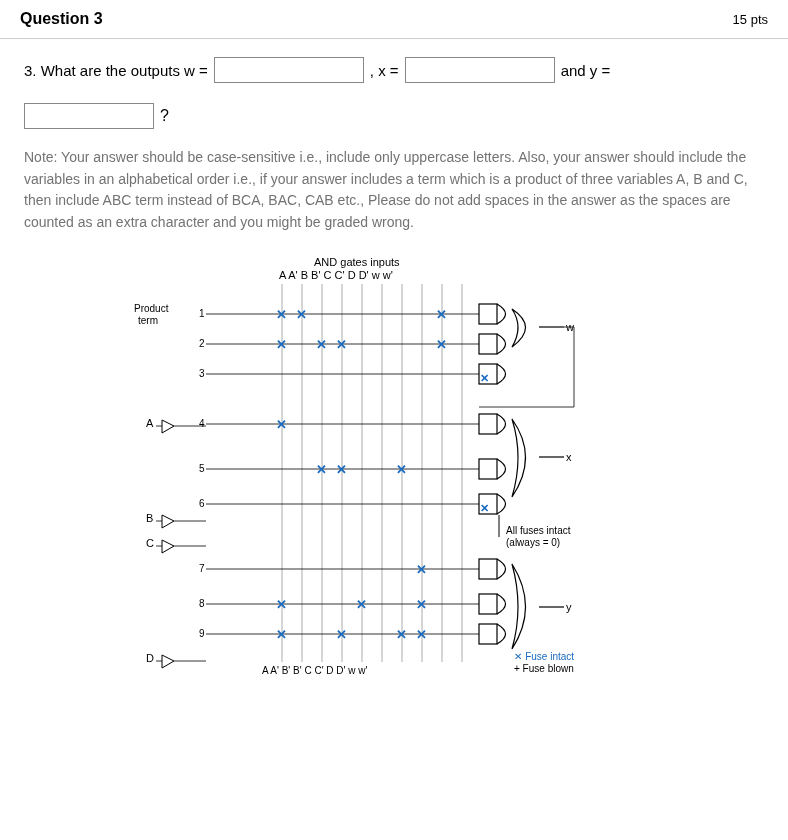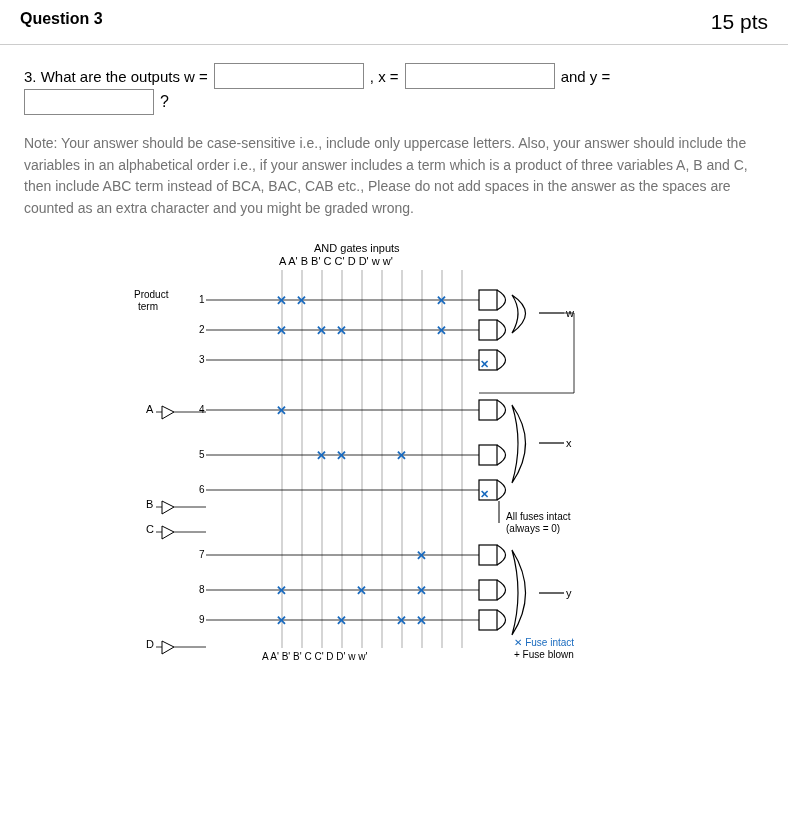--- a/index.html
+++ b/index.html
@@ -7,35 +7,36 @@
       font-family: Arial, sans-serif;
       background: #fff;
       color: #000;
       width: 788px;
       min-height: 840px;
       padding: 0;
     }
     .header {
       display: flex;
       justify-content: space-between;
+      align-items: center;
       padding: 10px 20px;
       border-bottom: 1px solid #ccc;
     }
     .header-title { font-weight: bold; font-size: 16px; }
-    .header-pts { font-size: 21px; }
+    .header-pts { font-size: 13px; }
     .content {
       padding: 18px 24px 10px 24px;
     }
     .question-row {
       display: flex;
       align-items: center;
       flex-wrap: wrap;
       gap: 6px;
       font-size: 15px;
-      margin-bottom: 0;
+      margin-bottom: 20px;
     }
     .question-row input {
       border: 1px solid #888;
       padding: 2px 6px;
       font-size: 14px;
       height: 26px;
     }
     .input-w { width: 150px; }
     .input-x { width: 150px; }
     .second-row {

